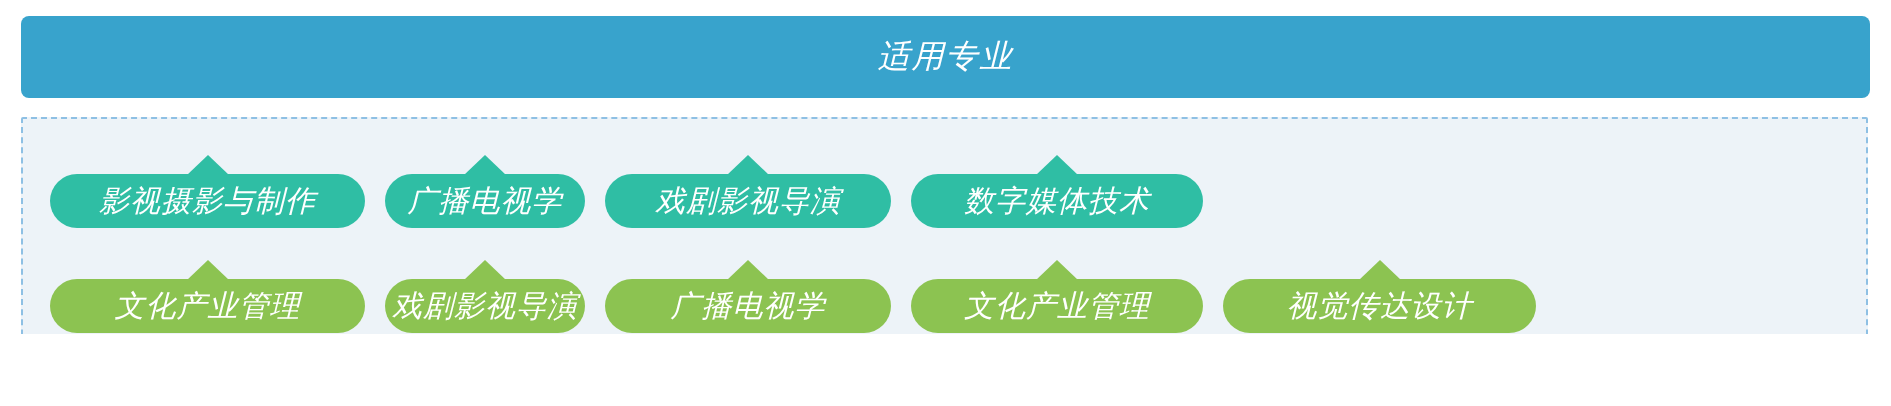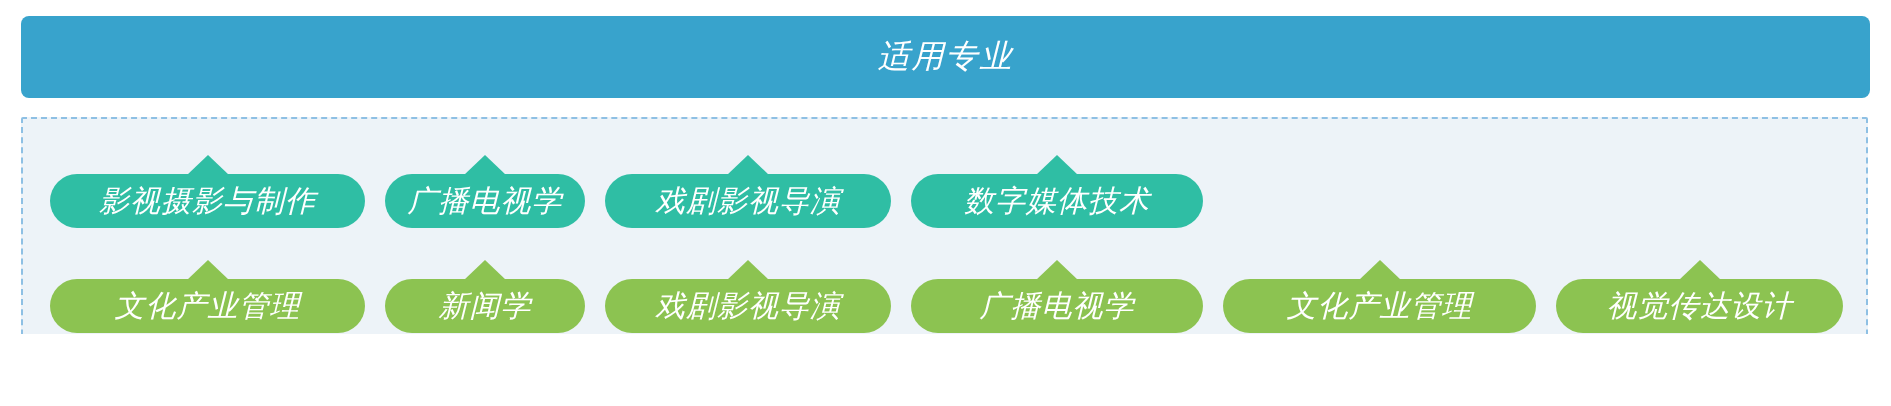--- a/index.html
+++ b/index.html
@@ -115,24 +115,20 @@
             <div class="pill">数字媒体技术</div>
           </div>
         </div>
         <div class="row row-green">
           <div class="cell">
             <div class="tri"></div>
             <div class="pill">文化产业管理</div>
           </div>
           <div class="cell">
             <div class="tri"></div>
-            <div class="pill">新闻学</div>
-          </div>
-          <div class="cell">
-            <div class="tri"></div>
             <div class="pill">戏剧影视导演</div>
           </div>
           <div class="cell">
             <div class="tri"></div>
             <div class="pill">广播电视学</div>
           </div>
           <div class="cell">
             <div class="tri"></div>
             <div class="pill">文化产业管理</div>
           </div>

